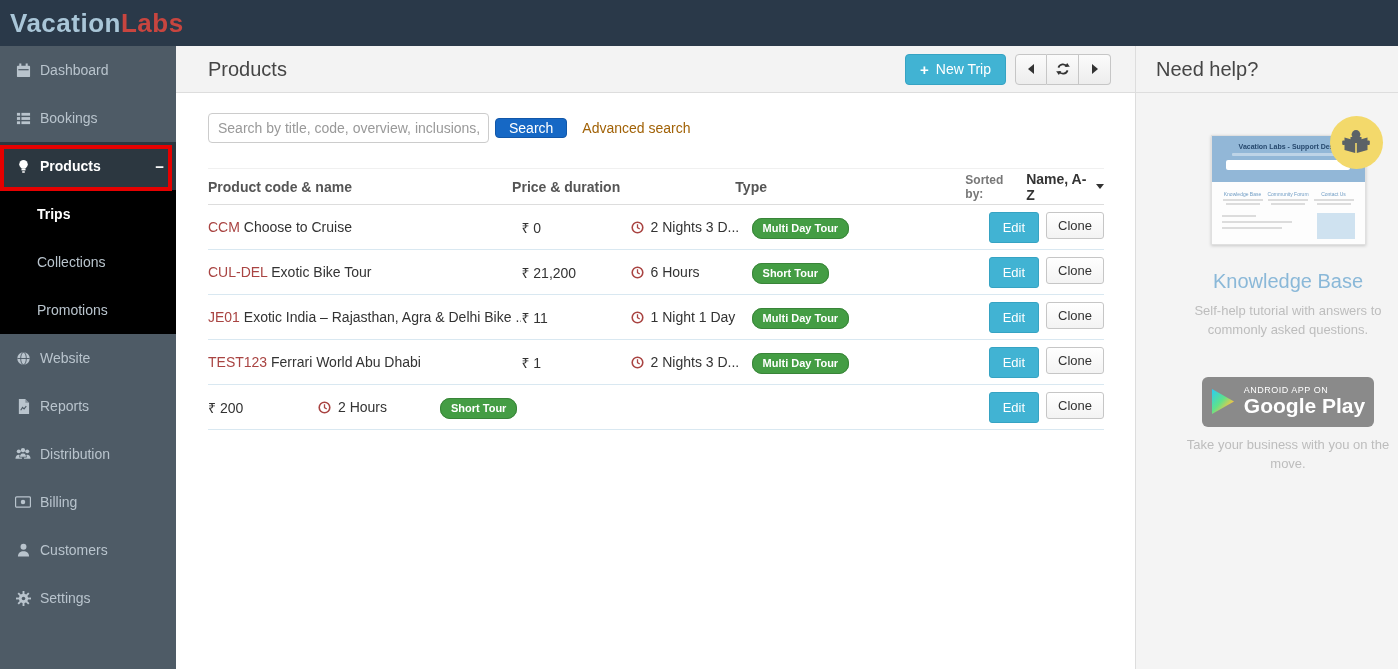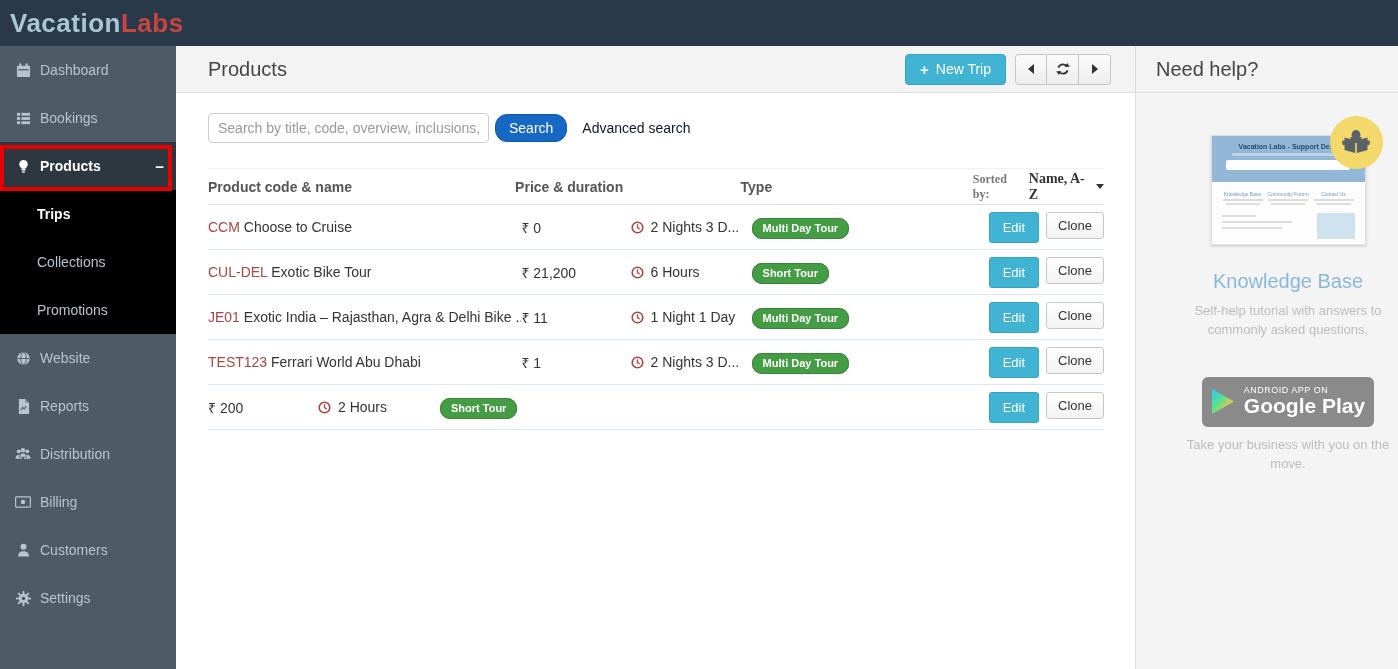--- a/index.html
+++ b/index.html
@@ -49,34 +49,34 @@
   .tri-right { border:5px solid transparent; border-left:6px solid #333; border-right:none; }
 
   .content { padding:20px 31px 0 32px; }
 
   
   .search-row { display:flex; align-items:center; }
   .search-input { width:281px; height:30px; border:1px solid #ccc; border-radius:4px;
                   padding:0 9px; font-size:14px; color:#555; font-family:inherit; }
   .search-input::placeholder { color:#999; }
   .btn-search { background:#1668c5; border:1px solid #1257a8; color:#fff; font-size:14px;
-                height:28px; padding:0 13px; border-radius:12px; margin-left:6px; cursor:pointer; font-family:inherit; }
-  .adv-link { color:#0f172a; font-size:14px; margin-left:15px; text-decoration:none; cursor:pointer; }
+                height:20px; padding:0 13px; border-radius:4px; margin-left:6px; cursor:pointer; font-family:inherit; }
+  .adv-link { color:#a16207; font-size:14px; margin-left:15px; text-decoration:none; cursor:pointer; }
 
   
   .ptable { margin-top:25px; }
   .thead { display:flex; align-items:center; height:37px; border-top:1px solid #f0f0f0;
            border-bottom:1px solid #ddd; font-weight:bold; color:#555; font-size:14px; }
   .col-name { width:316px; white-space:nowrap; overflow:hidden; }
   .col-price { width:110px; }
   .col-dur { width:122px; display:flex; align-items:center; gap:7px; }
   .col-type { width:239px; }
   .col-actions { margin-left:auto; display:flex; gap:7px; }
   .col-pricedur { width:232px; }
-  .sort-ctl { margin-left:auto; display:flex; align-items:center; gap:4px; cursor:pointer;font-family:Liberation Serif, serif; }
+  .sort-ctl { margin-left:auto; display:flex; align-items:center; gap:4px; cursor:pointer; }
   .sort-prefix { font-size:12px; color:#777; font-weight:bold; }
   .sort-value { font-size:14px; color:#333; font-weight:bold; }
   .caret { width:0; height:0; border:4px solid transparent; border-top:5px solid #333; margin-top:4px; }
 
   .trow { display:flex; align-items:center; height:45px; border-bottom:1px solid #d9e8f1;
           font-size:14px; color:#333; }
   .code { color:#a94442; text-decoration:none; cursor:pointer; }
   .badge { background:#449d44; border:1px solid #398439; color:#fff; font-size:11px;
            font-weight:bold; padding:3px 10px 4px; border-radius:10px; white-space:nowrap; }
   .btn-edit { background:#41b3d3; border:1px solid #36a3c3; color:#fff; padding:0 13px; height:31px;

